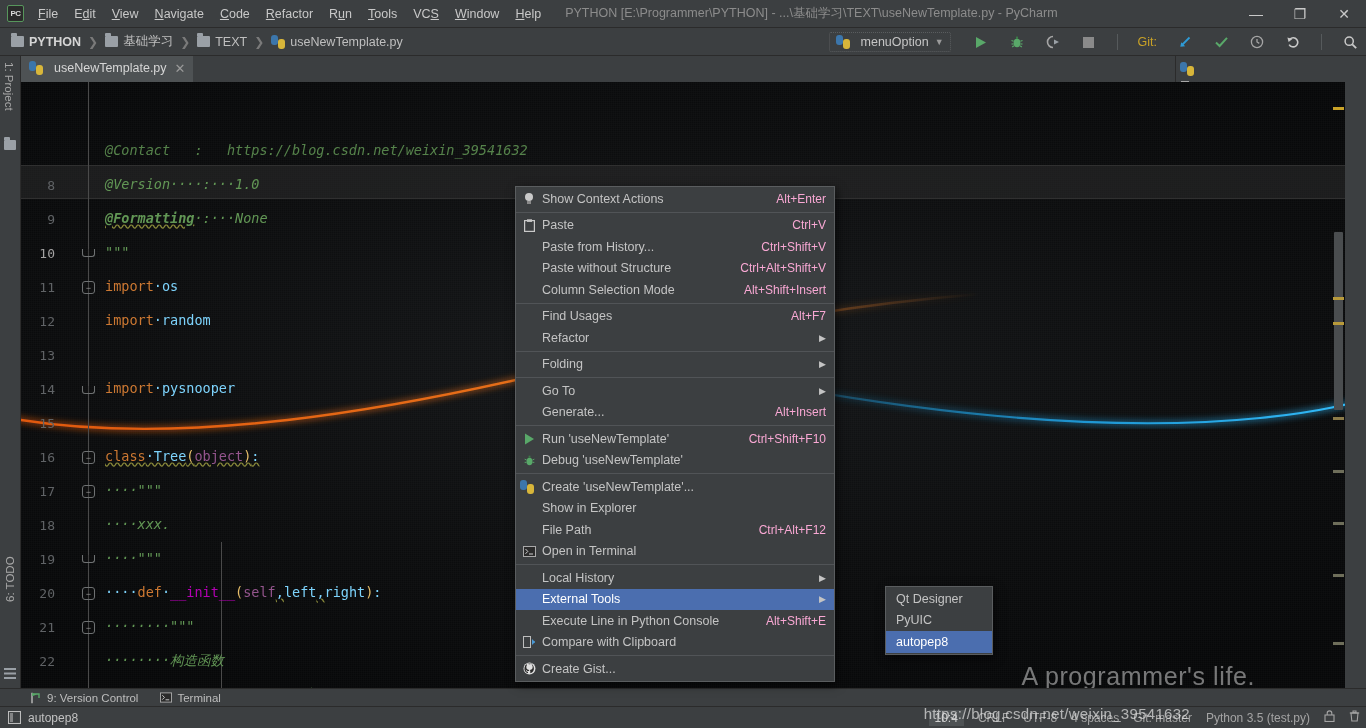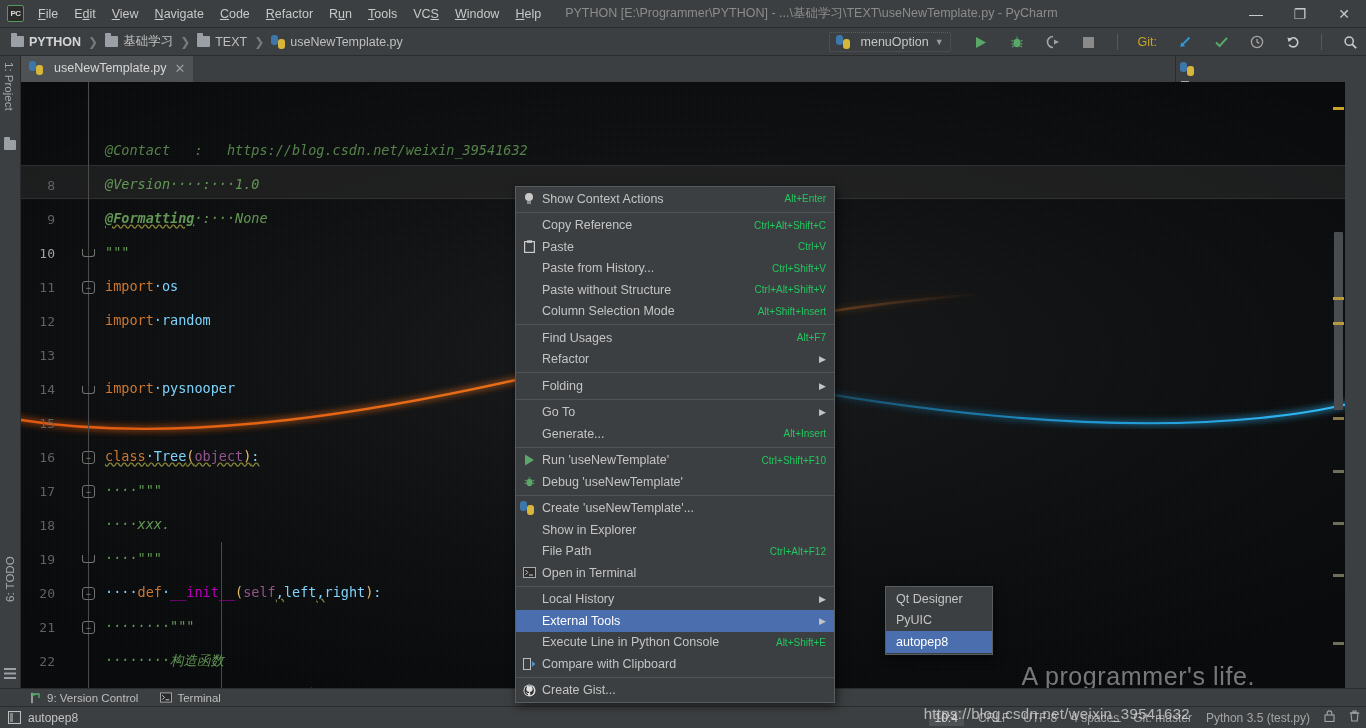--- a/index.html
+++ b/index.html
@@ -199,21 +199,21 @@
   .ctxitem {
     display: flex; align-items: center; height: 21.5px;
     padding: 0 8px 0 4px; color: #c4c4c4; font-size: 12.5px; white-space: nowrap;
   }
   .ctxitem.sel { background: #4b6eaf; color: #ffffff; }
   .ci-ico {
     width: 18px; min-width: 18px; height: 16px; margin-right: 4px;
     display: flex; align-items: center; justify-content: center; font-size: 11px;
   }
   .ci-label { flex: 1 1 auto; }
-  .ci-key { color: #22c55e; font-size: 10px; margin-left: 18px; }
+  .ci-key { color: #f9a8d4; font-size: 12px; margin-left: 18px; }
   .ci-arrow { margin-left: 14px; font-size: 9px; color: #c4c4c4; }
   .ctxsep { height: 1px; background: #515457; margin: 2px 0; }
 
   .submenu {
     position: absolute; left: 885px; top: 586px; width: 108px;
     background: #3c3f41; border: 1px solid #5a5d5f;
     box-shadow: 2px 3px 9px rgba(0,0,0,0.6);
     z-index: 51; padding: 1px 0;
   }
   .submenu .ctxitem { padding-left: 10px; }
@@ -534,25 +534,20 @@
           <circle cx="6" cy="5" r="4" fill="#c9c9c9"></circle>
           <rect x="4" y="9" width="4" height="3" fill="#8a8a8a"></rect>
         </svg>
       </span>
       <span class="ci-label">Show Context Actions</span>
       <span class="ci-key">Alt+Enter</span>
     </div>
     <div class="ctxsep"></div>
 
     <div class="ctxitem">
-      <span class="ci-ico"></span>
-      <span class="ci-label">Copy Reference</span>
-      <span class="ci-key">Ctrl+Alt+Shift+C</span>
-    </div>
-    <div class="ctxitem">
       <span class="ci-ico">
         <svg width="11" height="13" viewBox="0 0 11 13">
           <rect x="0.6" y="1.6" width="9.8" height="10.8" fill="none" stroke="#c9c9c9" stroke-width="1.2"></rect>
           <rect x="3" y="0.3" width="5" height="2.6" fill="#c9c9c9"></rect>
         </svg>
       </span>
       <span class="ci-label">Paste</span>
       <span class="ci-key">Ctrl+V</span>
     </div>
     <div class="ctxitem">

